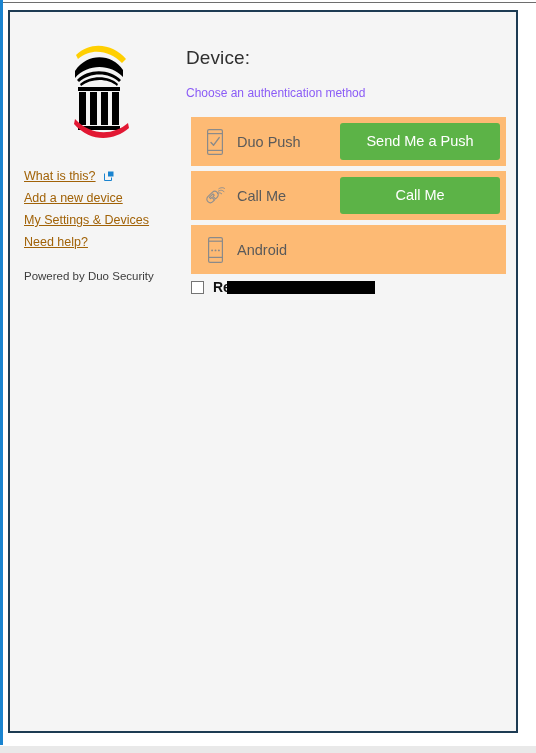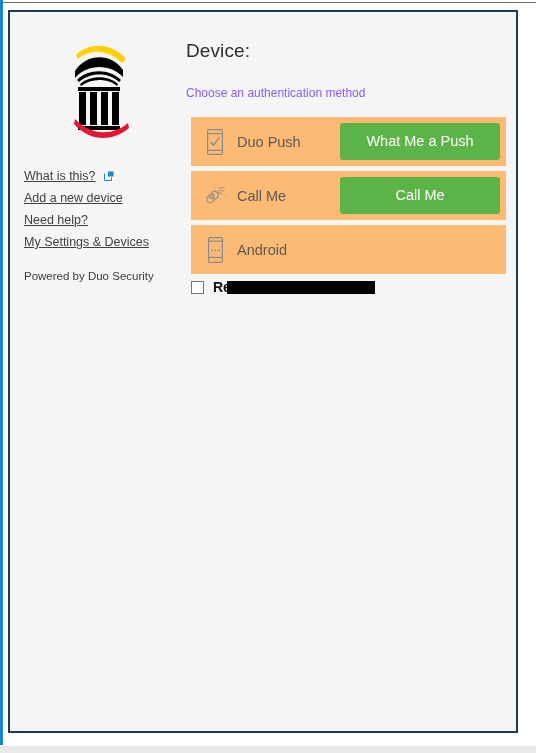--- a/index.html
+++ b/index.html
@@ -80,21 +80,21 @@
     width: 158px;
   }
   .sidebar-link-row {
     display: block;
     margin: 0 0 5px 0;
     line-height: 15px;
     white-space: nowrap;
   }
   .sidebar-link {
     font-size: 12.5px;
-    color: #404040;
+    color: #a16207;
     text-decoration: underline;
     cursor: pointer;
   }
   #external-link-icon {
     display: inline-block;
     vertical-align: -1px;
     margin-left: 4px;
     width: 10px;
     height: 10px;
   }
@@ -119,21 +119,20 @@
   }
 
   
   #device-row {
     position: absolute;
     left: 0;
     top: 28px;
     display: flex;
     align-items: center;
     height: 36px;
-    flex-direction: column;
   }
   #device-label {
     font-size: 19px;
     color: #2f2f2f;
     letter-spacing: 0.1px;
     margin-right: 9px;
     white-space: nowrap;
   }
   #device-select {
     position: relative;
@@ -321,24 +320,24 @@
             <svg viewBox="0 0 10 10" xmlns="http://www.w3.org/2000/svg">
               <path d="M0.5 2.5 L0.5 9.5 L7.5 9.5 L7.5 6.5" fill="none" stroke="#1a84d0" stroke-width="1"></path>
               <rect x="4" y="0.5" width="5.5" height="5" fill="#1a84d0"></rect>
             </svg>
           </span>
         </div>
         <div class="sidebar-link-row">
           <span class="sidebar-link">Add a new device</span>
         </div>
         <div class="sidebar-link-row">
+          <span class="sidebar-link">My Settings &amp; Devices</span>
+        </div>
+        <div class="sidebar-link-row">
           <span class="sidebar-link">Need help?</span>
-        </div>
-        <div class="sidebar-link-row">
-          <span class="sidebar-link">My Settings &amp; Devices</span>
         </div>
       </div>
 
       <div id="powered-by">Powered by Duo Security</div>
     </div>
 
     <div id="duo-main">
 
       <div id="device-row">
         <span id="device-label">Device:</span>
@@ -352,21 +351,21 @@
         <div class="method-row">
           <span class="method-icon">
             <svg width="16" height="26" viewBox="0 0 16 26" xmlns="http://www.w3.org/2000/svg">
               <rect x="0.6" y="0.6" width="14.8" height="24.8" rx="1.5" fill="none" stroke="#8a8a8a" stroke-width="1.2"></rect>
               <line x1="0.6" y1="4.6" x2="15.4" y2="4.6" stroke="#8a8a8a" stroke-width="1.2"></line>
               <line x1="0.6" y1="21.4" x2="15.4" y2="21.4" stroke="#8a8a8a" stroke-width="1.2"></line>
               <path d="M4 13.4 L6.6 16.2 L12.2 8.6" fill="none" stroke="#8a8a8a" stroke-width="1.4" stroke-linecap="round" stroke-linejoin="round"></path>
             </svg>
           </span>
           <span class="method-label">Duo Push</span>
-          <button class="method-button">What Me a Push</button>
+          <button class="method-button">Send Me a Push</button>
         </div>
 
         <div class="method-row">
           <span class="method-icon">
             <svg width="22" height="22" viewBox="0 0 22 22" xmlns="http://www.w3.org/2000/svg">
               <path d="M3.2 11.8 C1.6 13.4 1.6 15.6 3.2 17.2 C4.8 18.8 7 18.8 8.6 17.2 L10.4 15.4
                        L7.6 12.6 L6.2 14 L4.8 12.6 L8.8 8.6 L10.2 10 L8.8 11.4 L11.6 14.2 L13.4 12.4
                        C15 10.8 15 8.6 13.4 7 C11.8 5.4 9.6 5.4 8 7 Z" fill="none" stroke="#8f8f8f" stroke-width="1.2" stroke-linejoin="round"></path>
               <path d="M13.6 8.4 C15.2 7 17.2 7.2 18.4 8.6" fill="none" stroke="#8f8f8f" stroke-width="1.1" stroke-linecap="round"></path>
               <path d="M14.6 5.8 C16.8 4 19.6 4.4 21 6.4" fill="none" stroke="#8f8f8f" stroke-width="1.1" stroke-linecap="round"></path>

